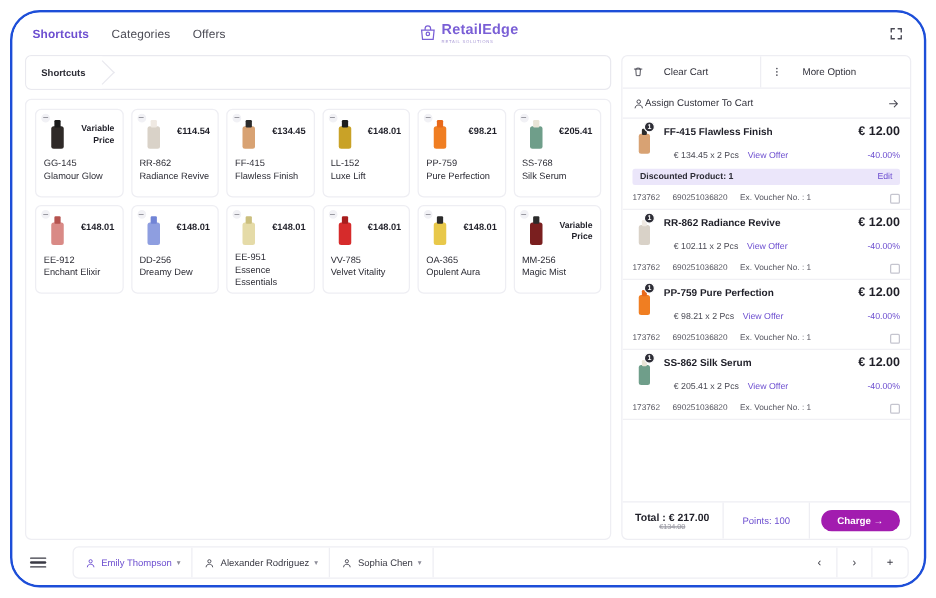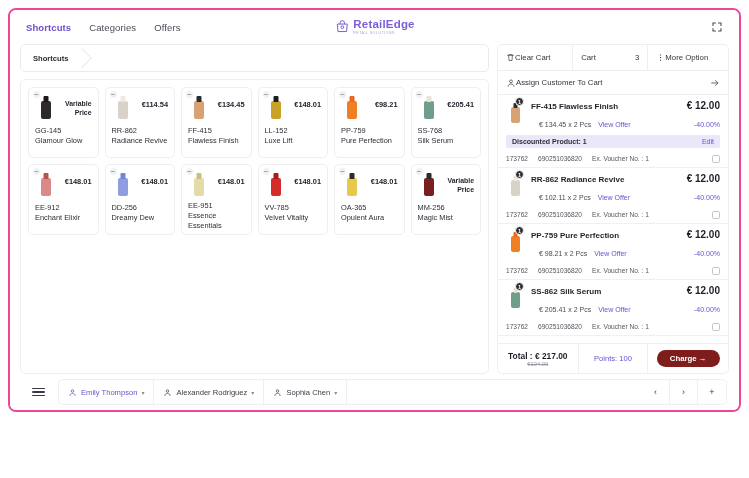--- a/index.html
+++ b/index.html
@@ -5,24 +5,24 @@
   * { box-sizing: border-box; margin: 0; padding: 0; }
   html, body {
     width: 749px; height: 478px;
     background: #ffffff;
     font-family: "Liberation Sans", sans-serif;
     overflow: hidden;
   }
   .device {
     position: absolute;
     left: 8px; top: 8px;
-    width: 733px; height: 404px;
+    width: 733px; height: 462px;
     background: #ffffff;
-    border: 2px solid #ec4899;
-    border-radius: 8px;
+    border: 2px solid #1d4ed8;
+    border-radius: 24px;
     overflow: hidden;
   }
   .screen {
     position: absolute;
     left: 0; top: 0; right: 0; bottom: 0;
     background: #ffffff;
     display: flex;
     flex-direction: column;
   }
 
@@ -188,21 +188,21 @@
     border-radius: 5px;
     background: #fff;
     overflow: hidden;
   }
   .cart-head {
     display: flex; align-items: stretch; height: 26px;
     border-bottom: 1px solid #eeeef3;
     flex-shrink: 0;
   }
   .ch-cell {
-    display: flex; align-items: center; gap: 0;
+    display: flex; align-items: center; gap: 16px;
     padding: 0 8px;
     font-size: 7.8px; color: #33333d;
     cursor: pointer;
   }
   .ch-clear { flex: 1.05; }
   .ch-cart { flex: 1.05; border-left: 1px solid #eeeef3; justify-content: space-between; }
   .ch-more { flex: 1.15; border-left: 1px solid #eeeef3; }
   .cart-count { font-size: 7.8px; color: #33333d; }
 
   .assign-row {
@@ -277,35 +277,35 @@
   .foot-points {
     flex: .95; border-left: 1px solid #eeeef3;
     display: flex; align-items: center; justify-content: center;
     font-size: 7.6px; color: #6d4fd0;
   }
   .foot-charge {
     flex: 1.1; border-left: 1px solid #eeeef3;
     display: flex; align-items: center; justify-content: center;
   }
   .charge-btn {
-    background: #7f1d1d; color: #fff;
+    background: #a21caf; color: #fff;
     border: 0; border-radius: 11px;
     font-size: 7.8px; font-weight: 700;
     padding: 4px 13px; cursor: pointer;
     font-family: "Liberation Sans", sans-serif;
     white-space: nowrap;
   }
 
   
   .bottombar {
     height: 36px;
     flex-shrink: 0;
     display: flex; align-items: center;
-    padding: 0 12px 0 22px;
-    gap: 4px;
+    padding: 0 12px 0 14px;
+    gap: 12px;
   }
   .burger { width: 13px; display: flex; flex-direction: column; gap: 2px; cursor: pointer; margin-right: 9px;}
   .burger i { display: block; height: 1.3px; background: #3a3a44; border-radius: 1px; }
   .tabs-box {
     flex: 1;
     display: flex; align-items: stretch;
     border: 1px solid #eeeef3;
     border-radius: 5px;
     height: 26px;
     overflow: hidden;
@@ -561,24 +561,20 @@
 
     <div class="right">
       <div class="cart-head">
         <div class="ch-cell ch-clear">
           <span class="ic">
             <svg width="9" height="9" viewBox="0 0 24 24" fill="none" stroke="#4b4b55" stroke-width="2">
               <path d="M4 6h16M9 6V4h6v2M7 6l1 14h8l1-14" stroke-linecap="round"></path>
             </svg>
           </span>
           <span>Clear Cart</span>
-        </div>
-        <div class="ch-cell ch-cart">
-          <span>Cart</span>
-          <span class="cart-count">3</span>
         </div>
         <div class="ch-cell ch-more">
           <span class="ic">
             <svg width="9" height="9" viewBox="0 0 24 24" fill="#4b4b55">
               <circle cx="12" cy="5" r="1.7"></circle>
                   <circle cx="12" cy="12" r="1.7"></circle>
                   <circle cx="12" cy="19" r="1.7"></circle>
             </svg>
           </span>
           <span>More Option</span>

